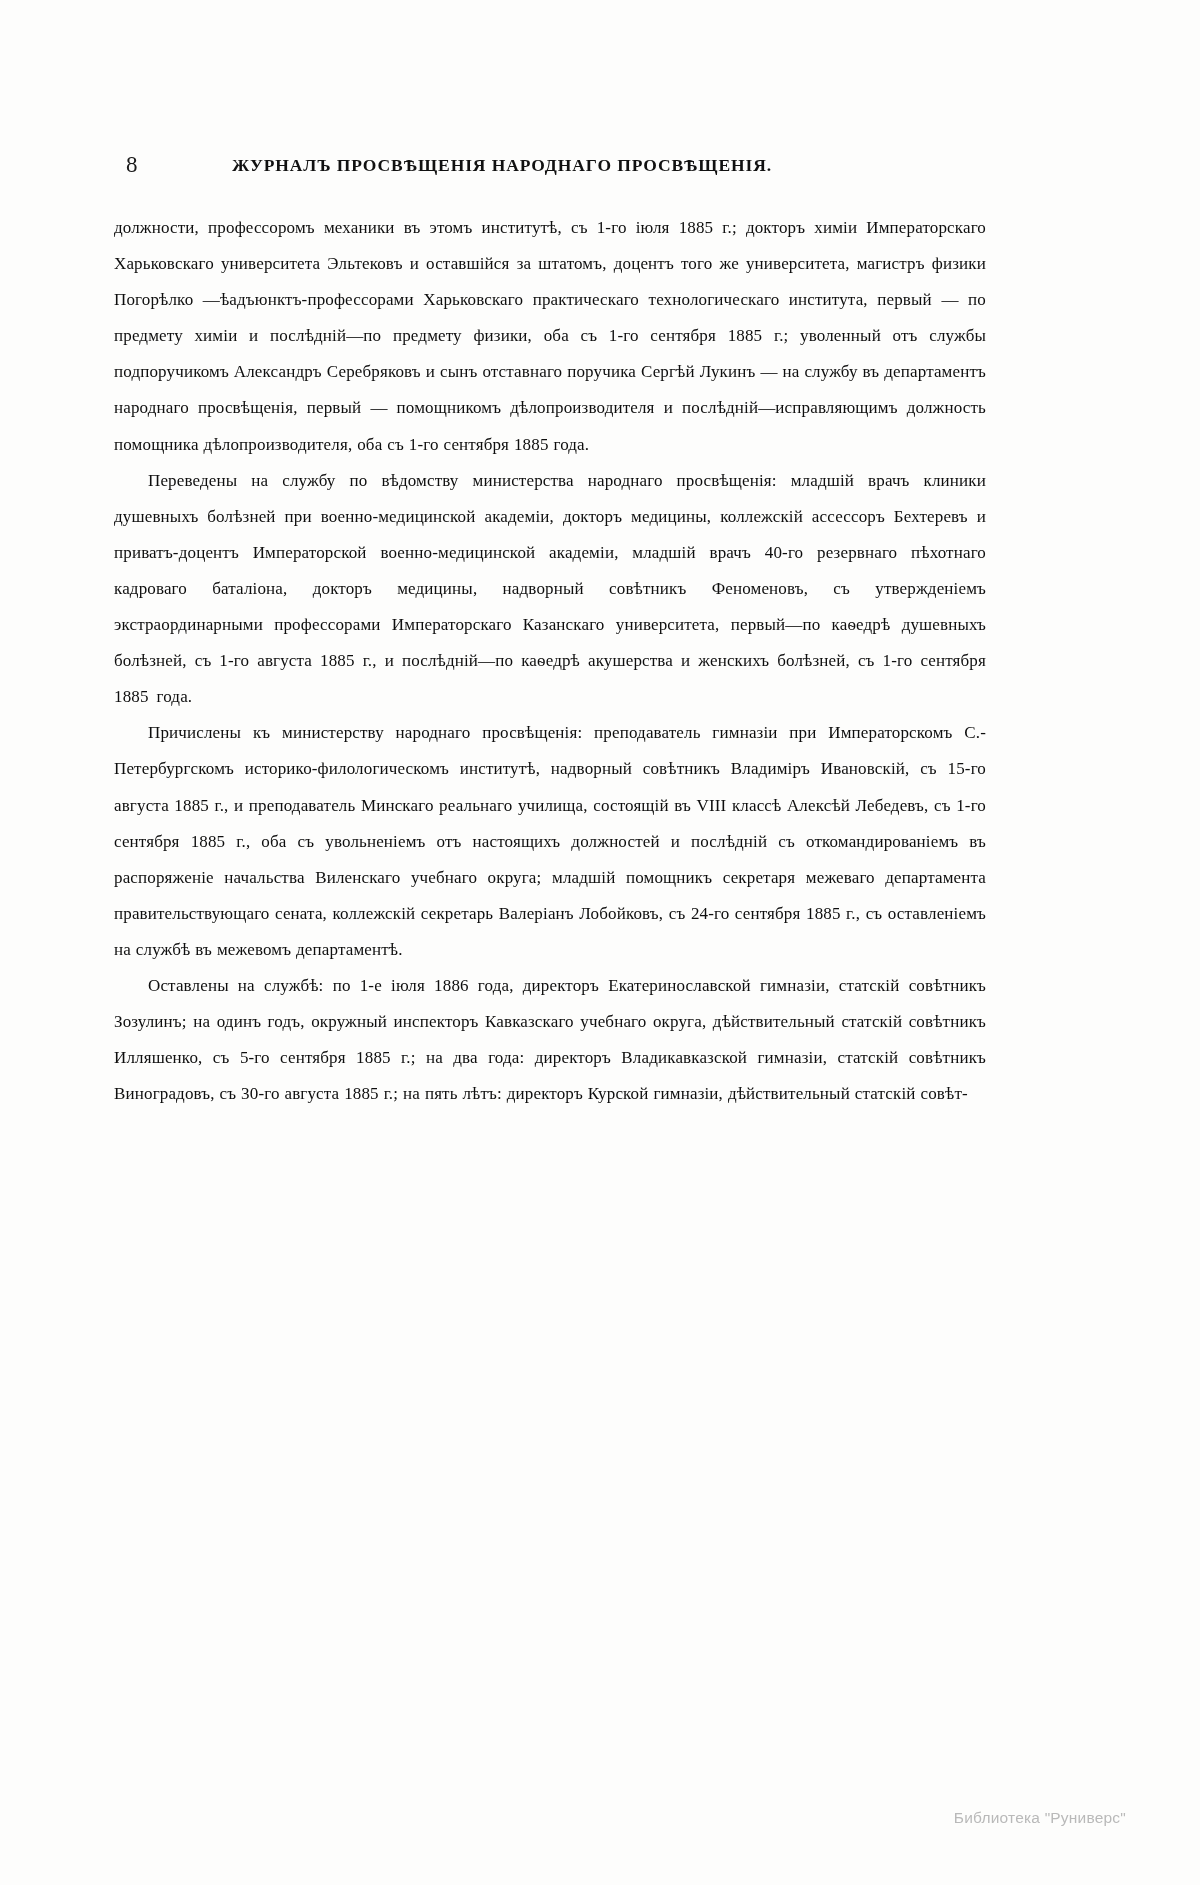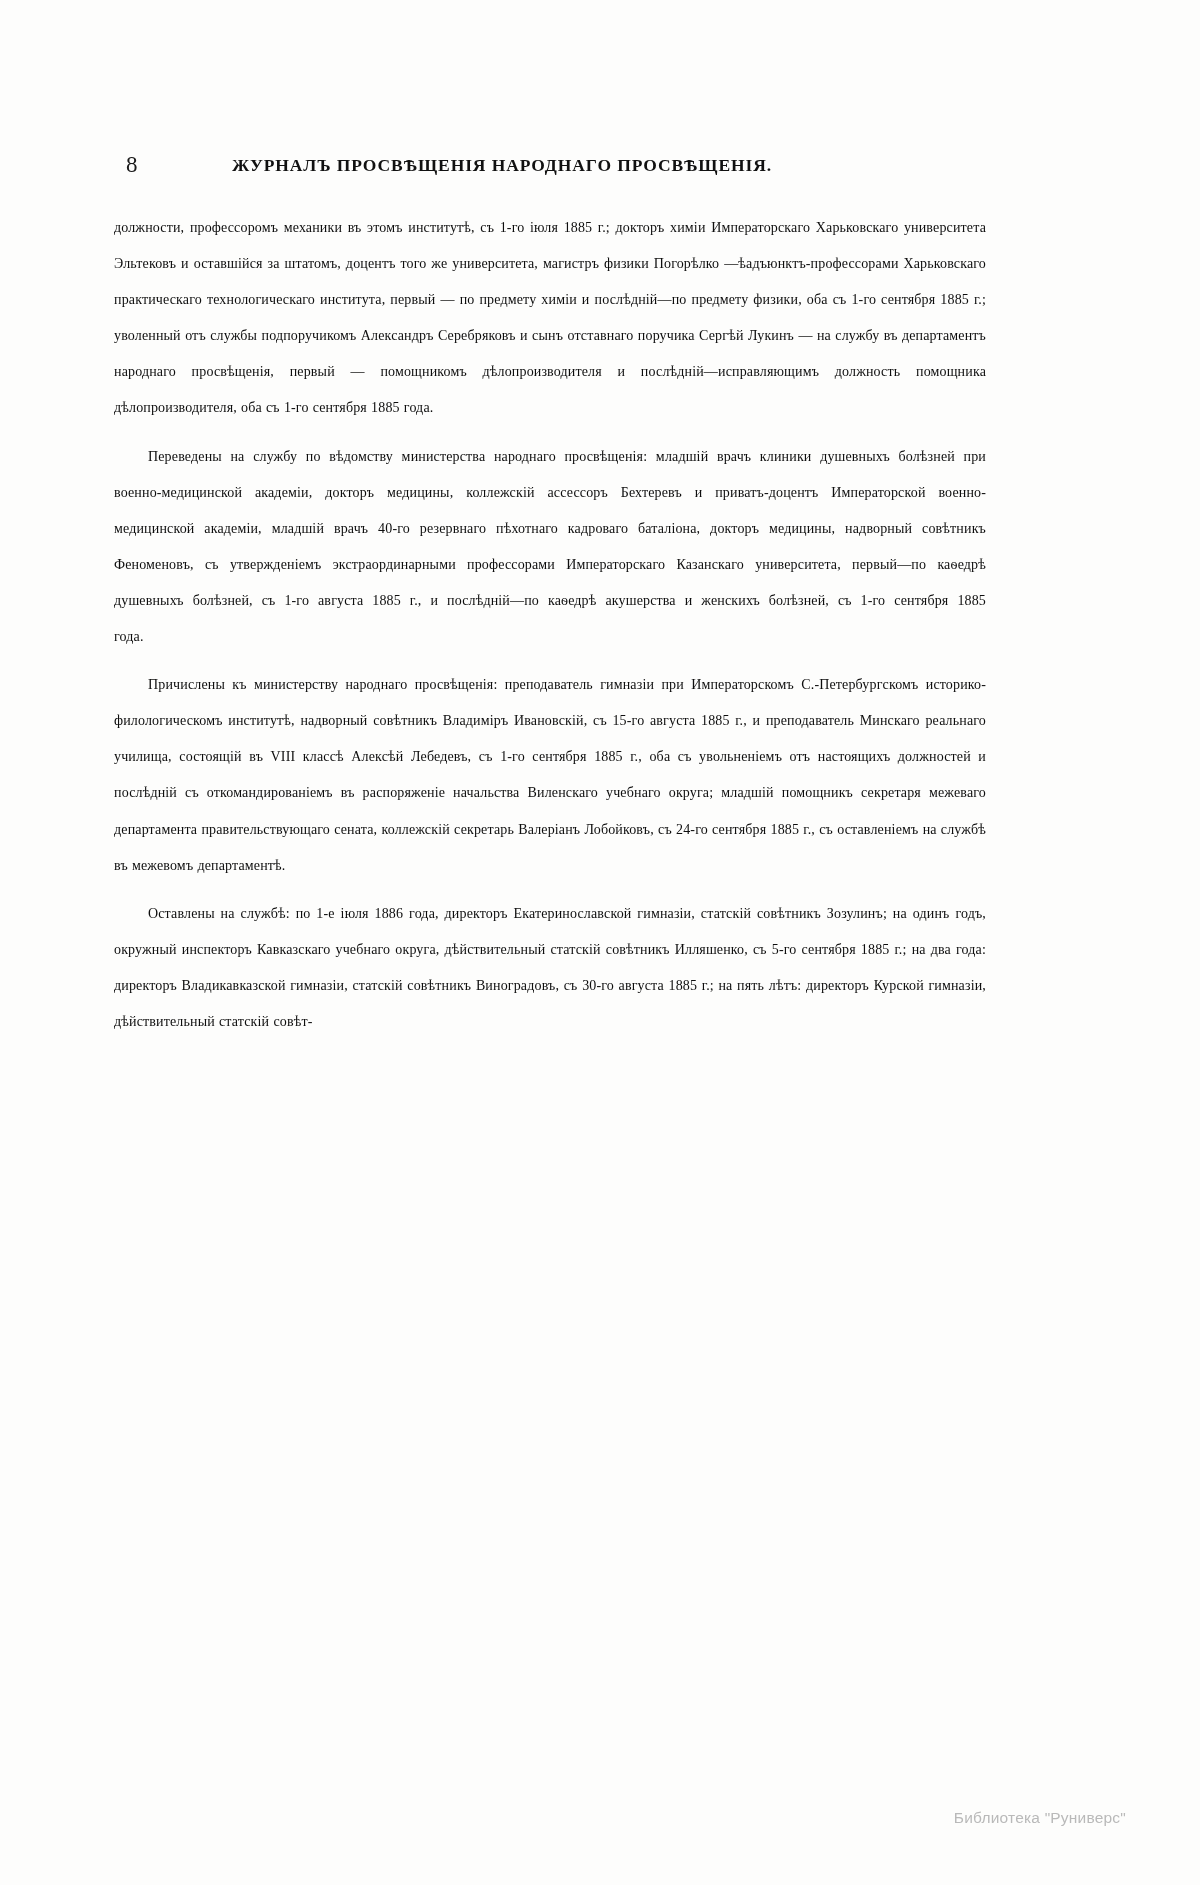--- a/index.html
+++ b/index.html
@@ -56,29 +56,29 @@
     white-space: nowrap;
   }
   .body-block {
     position: absolute;
     left: 18px;
     top: 78px;
     width: 872px;
   }
   .para {
     margin: 0 0 0 0;
-    font-size: 14px;
+    font-size: 17px;
     line-height: 36.1px;
     text-align: justify;
     text-justify: inter-word;
     color: #0e0e0e;
     letter-spacing: 0.15px;
   }
   .para + .para {
-    margin-top: 12px;
+    margin-top: 0px;
   }
   .para .ind {
     display: inline-block;
     width: 34px;
   }
   .watermark {
     position: absolute;
     right: 74px;
     bottom: 58px;
     font-family: "Liberation Sans", sans-serif;

